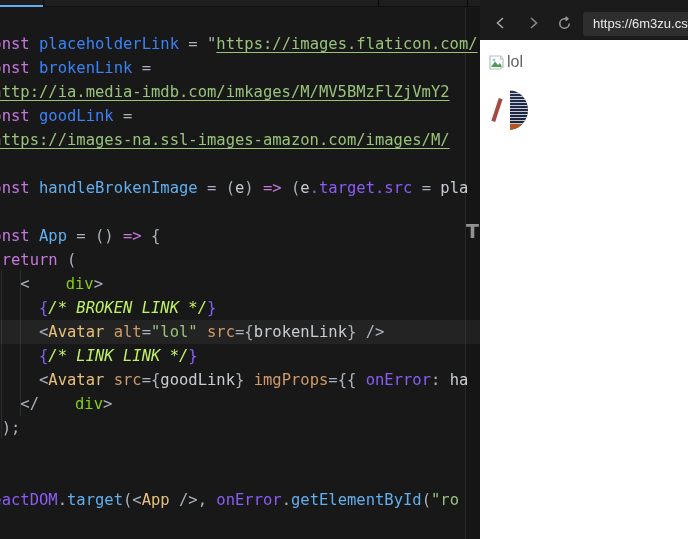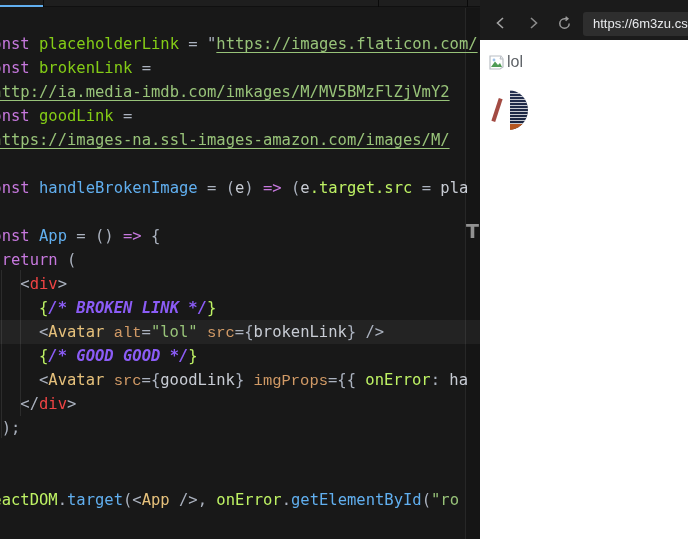--- a/index.html
+++ b/index.html
@@ -14,30 +14,30 @@
   .scroll-track{position:absolute;left:465px;top:8px;width:15px;height:531px;background:#151515;}
   .ruler{position:absolute;left:465px;top:8px;width:1px;height:531px;background:#272727;}
   .indent-guide{position:absolute;width:1px;background:#2c2c2c;}
   .overlay-t{position:absolute;left:466px;top:220px;color:#919191;font:600 19px "DejaVu Sans",sans-serif;}
 
   .code-area{position:absolute;left:-17px;top:8px;width:560px;
              font-size:15.5px;line-height:24px;color:#c8ccd4;}
   .cl{height:24px;white-space:pre;position:relative;}
   .cl.active{background:rgba(255,255,255,0.05);}
   .tk-kw{color:#c678dd;}
-  .tk-var{color:#84cc16;}
+  .tk-var{color:#3b82f6;}
   .tk-fn{color:#61afef;}
   .tk-str{color:#98c379;}
   .tk-strl{color:#98c379;text-decoration:underline;text-underline-offset:3px;text-decoration-thickness:1px;}
   .tk-pun{color:#abb2bf;}
-  .tk-tag{color:#ef4444;}
+  .tk-tag{color:#84cc16;margin-left:36px;}
   .tk-comp{color:#e5c07b;}
-  .tk-attr{color:#d19a66;font-family:Liberation Mono, monospace;}
-  .tk-com{color:#8b5cf6;font-style:italic;font-weight:bold;}
-  .tk-prop{color:#bef264;}
+  .tk-attr{color:#d19a66;}
+  .tk-com{color:#bef264;font-style:italic;}
+  .tk-prop{color:#8b5cf6;}
   .tk-txt{color:#c8ccd4;}
 
   
   .browser-pane{position:absolute;left:480px;top:0;width:228px;height:539px;background:#ffffff;}
   .chrome{position:absolute;left:0;top:0;width:208px;height:40px;background:#1b1b1b;}
   .nav-btn{position:absolute;top:16px;width:18px;height:16px;background:none;border:none;padding:0;cursor:pointer;}
   .nav-back{left:12px;}
   .nav-fwd{left:44px;}
   .nav-refresh{left:75px;}
   .url-field{position:absolute;left:103px;top:12px;width:105px;height:24px;background:#2e2e2e;
@@ -77,21 +77,21 @@
       <div class="cl"><span class="tk-kw">const</span><span class="tk-pun"> </span><span class="tk-var">goodLink</span><span class="tk-pun"> =</span></div>
       <div class="cl"><span class="tk-strl">'https://images-na.ssl-images-amazon.com/images/M/</span></div>
       <div class="cl"></div>
       <div class="cl"><span class="tk-kw">const</span><span class="tk-pun"> </span><span class="tk-fn">handleBrokenImage</span><span class="tk-pun"> = (</span><span class="tk-txt">e</span><span class="tk-pun">) </span><span class="tk-kw">=&gt;</span><span class="tk-pun"> (</span><span class="tk-txt">e</span><span class="tk-prop">.target.src</span><span class="tk-pun"> = </span><span class="tk-txt">pla</span></div>
       <div class="cl"></div>
       <div class="cl"><span class="tk-kw">const</span><span class="tk-pun"> </span><span class="tk-fn">App</span><span class="tk-pun"> = () </span><span class="tk-kw">=&gt;</span><span class="tk-pun"> {</span></div>
       <div class="cl"><span class="tk-pun">  </span><span class="tk-kw">return</span><span class="tk-pun"> (</span></div>
       <div class="cl"><span class="tk-pun">    &lt;</span><span class="tk-tag">div</span><span class="tk-pun">&gt;</span></div>
       <div class="cl"><span class="tk-pun">      </span><span class="tk-prop">{</span><span class="tk-com">/* BROKEN LINK */</span><span class="tk-prop">}</span></div>
       <div class="cl active"><span class="tk-pun">      &lt;</span><span class="tk-comp">Avatar</span><span class="tk-pun"> </span><span class="tk-attr">alt</span><span class="tk-pun">=</span><span class="tk-str">"lol"</span><span class="tk-pun"> </span><span class="tk-attr">src</span><span class="tk-pun">={</span><span class="tk-txt">brokenLink</span><span class="tk-pun">} /&gt;</span></div>
-      <div class="cl"><span class="tk-pun">      </span><span class="tk-prop">{</span><span class="tk-com">/* GOOD GOOD */</span><span class="tk-prop">}</span></div>
+      <div class="cl"><span class="tk-pun">      </span><span class="tk-prop">{</span><span class="tk-com">/* LINK LINK */</span><span class="tk-prop">}</span></div>
       <div class="cl"><span class="tk-pun">      &lt;</span><span class="tk-comp">Avatar</span><span class="tk-pun"> </span><span class="tk-attr">src</span><span class="tk-pun">={</span><span class="tk-txt">goodLink</span><span class="tk-pun">} </span><span class="tk-attr">imgProps</span><span class="tk-pun">={{ </span><span class="tk-prop">onError</span><span class="tk-pun">: </span><span class="tk-txt">ha</span></div>
       <div class="cl"><span class="tk-pun">    &lt;/</span><span class="tk-tag">div</span><span class="tk-pun">&gt;</span></div>
       <div class="cl"><span class="tk-pun">  );</span></div>
       <div class="cl"><span class="tk-pun">};</span></div>
       <div class="cl"></div>
       <div class="cl"><span class="tk-prop">ReactDOM</span><span class="tk-pun">.</span><span class="tk-fn">target</span><span class="tk-pun">(&lt;</span><span class="tk-comp">App</span><span class="tk-pun"> /&gt;, </span><span class="tk-prop">onError</span><span class="tk-pun">.</span><span class="tk-fn">getElementById</span><span class="tk-pun">(</span><span class="tk-str">"ro</span></div>
     </div>
 
   <div class="tabbar">
     <div class="tab-underline" style="background: rgb(97, 175, 239);"></div>

